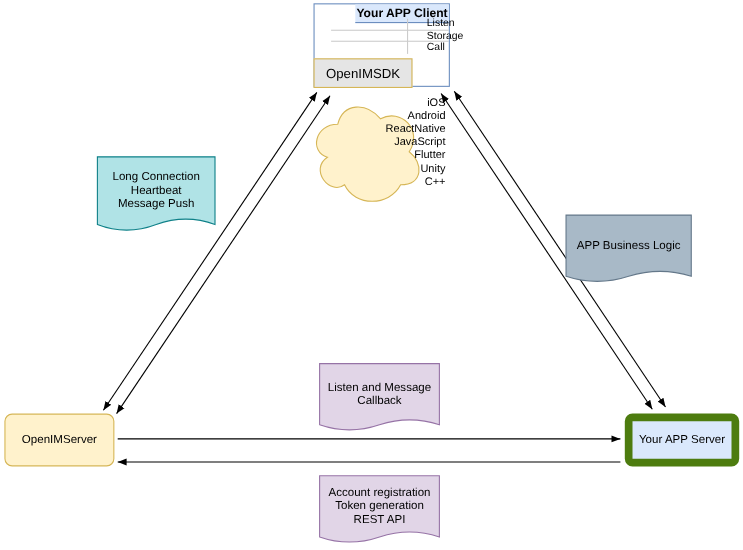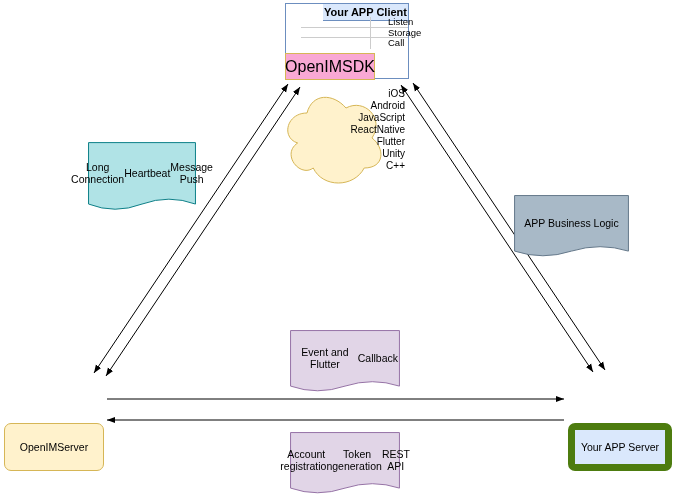--- a/index.html
+++ b/index.html
@@ -21,49 +21,49 @@
   }
   .client-table { position:absolute; left:15px; top:13px; right:0; }
   .client-row { height:10px; position:relative; box-sizing:border-box; }
   .client-row + .client-row { border-top:1px solid #ccc; }
   .client-vline { position:absolute; left:84px; top:13px; height:32px; border-left:1px solid #ccc; }
   .client-row-label {
     position:absolute; left:87px; top:0; font-size:9.5px; line-height:10px; white-space:nowrap;
   }
   .sdk-box {
     position:absolute; left:-1px; top:49px; width:90px; height:27px;
-    background:#f9a8d4; border:1px solid #d6b656; box-sizing:border-box;
-    font-size:16px; display:flex; align-items:center; justify-content:center;
+    background:#e5e5e5; border:1px solid #d6b656; box-sizing:border-box;
+    font-size:12px; display:flex; align-items:center; justify-content:center;
   }
 
   
   .cloud { position:absolute; left:281px; top:88px; width:104px; height:100px; }
   .cloud svg { position:absolute; left:0; top:0; width:100%; height:100%; overflow:visible; }
   .cloud-text {
     position:absolute; left:-20px; right:-20px; top:0;
     text-align:right; font-size:10px; line-height:12px;
   }
 
   
   .note { position:absolute; }
   .note svg { position:absolute; left:0; top:0; width:100%; height:100%; overflow:visible; }
   .note-text {
     position:absolute; left:2px; right:2px; top:0; bottom:16%;
-    display:flex; flex-direction:row; align-items:center; justify-content:center;
+    display:flex; flex-direction:column; align-items:center; justify-content:center;
     text-align:center; font-size:10.5px; line-height:12px;
   }
   .fill-teal   { fill:#b0e3e6; stroke:#0e8088; }
   .fill-gray   { fill:#a8b9c7; stroke:#64788a; }
   .fill-purple { fill:#e1d5e7; stroke:#9673a6; }
 
   
   .server-box {
     position:absolute; width:100px; height:48px; border-radius:7px;
     box-sizing:border-box; font-size:10.5px;
-    display:flex; align-items:center; justify-content:center; text-align:center;margin-top:47px;
+    display:flex; align-items:center; justify-content:center; text-align:center;
   }
   .server-yellow { left:4px; top:376px; background:#fff2cc; border:1px solid #d6b656; }
   .server-blue   { left:568px; top:376px; width:104px; background:#dae8fc; border:7px solid #4d7c0f; }
 </style>
 </head>
 <body>
 
 <div class="canvas">
 
   <svg class="connectors" width="675" height="500">
@@ -100,22 +100,22 @@
     <div class="sdk-box">OpenIMSDK</div>
   </div>
 
   <div class="cloud">
     <svg viewBox="0 0 100 100" preserveAspectRatio="none">
       <path d="M25,25 C5,25 0,50 16,55 C0,66 18,90 31,80 C40,100 70,100 80,80 C100,80 100,60 87.5,50 C100,30 80,10 62.5,20 C50,5 30,5 25,25 Z" fill="#fff2cc" stroke="#d6b656" stroke-width="1" vector-effect="non-scaling-stroke"></path>
     </svg>
     <div class="cloud-text">
       <div>iOS</div>
       <div>Android</div>
+      <div>ReactNative</div>
       <div>JavaScript</div>
-      <div>ReactNative</div>
       <div>Flutter</div>
       <div>Unity</div>
       <div>C++</div>
     </div>
   </div>
 
   <div class="note" style="left:88px; top:142px; width:108px; height:73px;">
     <svg viewBox="0 0 100 60" preserveAspectRatio="none">
       <path class="fill-teal" d="M0.5,0.5 L99.5,0.5 L99.5,51 Q75,43 50,51 Q25,59.5 0.5,51 Z" stroke-width="1" vector-effect="non-scaling-stroke"></path>
     </svg>
@@ -133,21 +133,21 @@
     <div class="note-text">
       <div>APP Business Logic</div>
     </div>
   </div>
 
   <div class="note" style="left:290px; top:330px; width:110px; height:66px;">
     <svg viewBox="0 0 100 60" preserveAspectRatio="none">
       <path class="fill-purple" d="M0.5,0.5 L99.5,0.5 L99.5,51 Q75,43 50,51 Q25,59.5 0.5,51 Z" stroke-width="1" vector-effect="non-scaling-stroke"></path>
     </svg>
     <div class="note-text">
-      <div>Event and Flutter</div>
+      <div>Listen and Message</div>
       <div>Callback</div>
     </div>
   </div>
 
   <div class="note" style="left:290px; top:432px; width:110px; height:66px;">
     <svg viewBox="0 0 100 60" preserveAspectRatio="none">
       <path class="fill-purple" d="M0.5,0.5 L99.5,0.5 L99.5,51 Q75,43 50,51 Q25,59.5 0.5,51 Z" stroke-width="1" vector-effect="non-scaling-stroke"></path>
     </svg>
     <div class="note-text">
       <div>Account registration</div>

